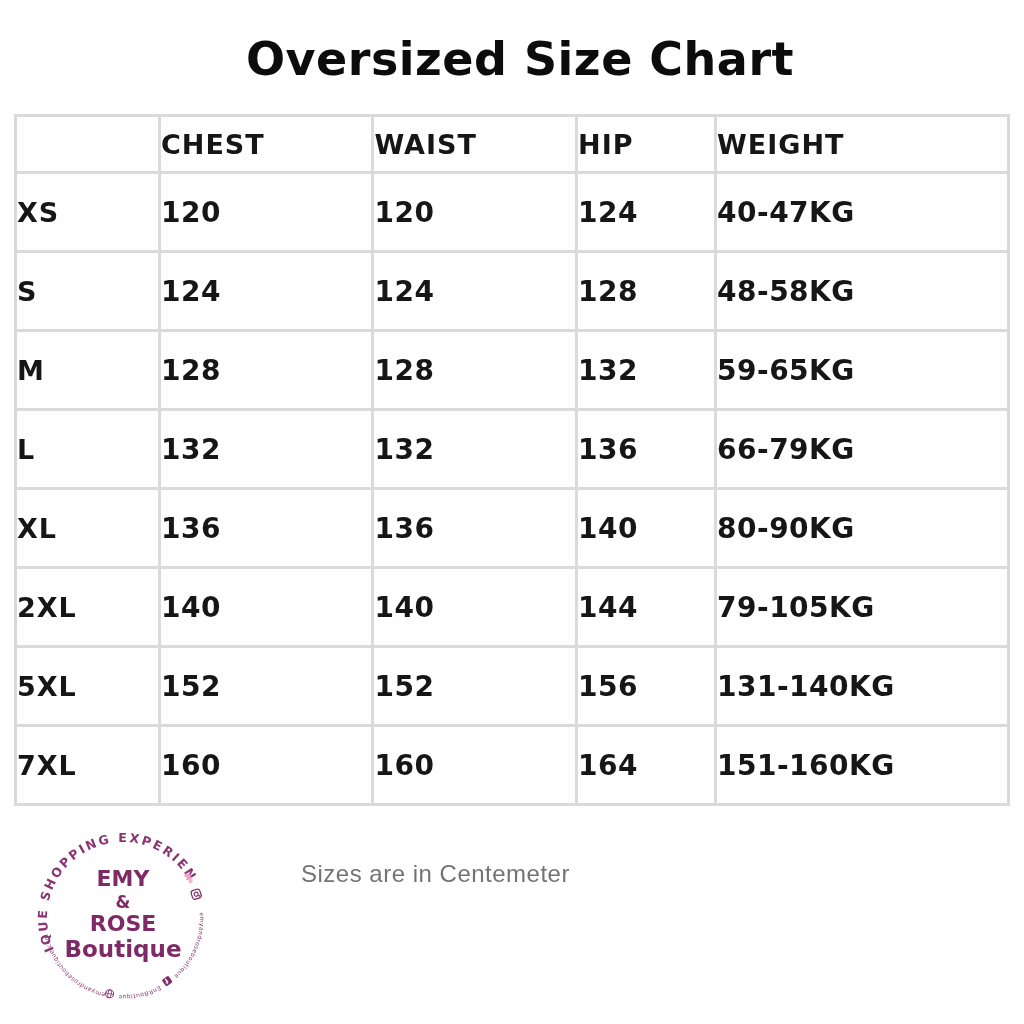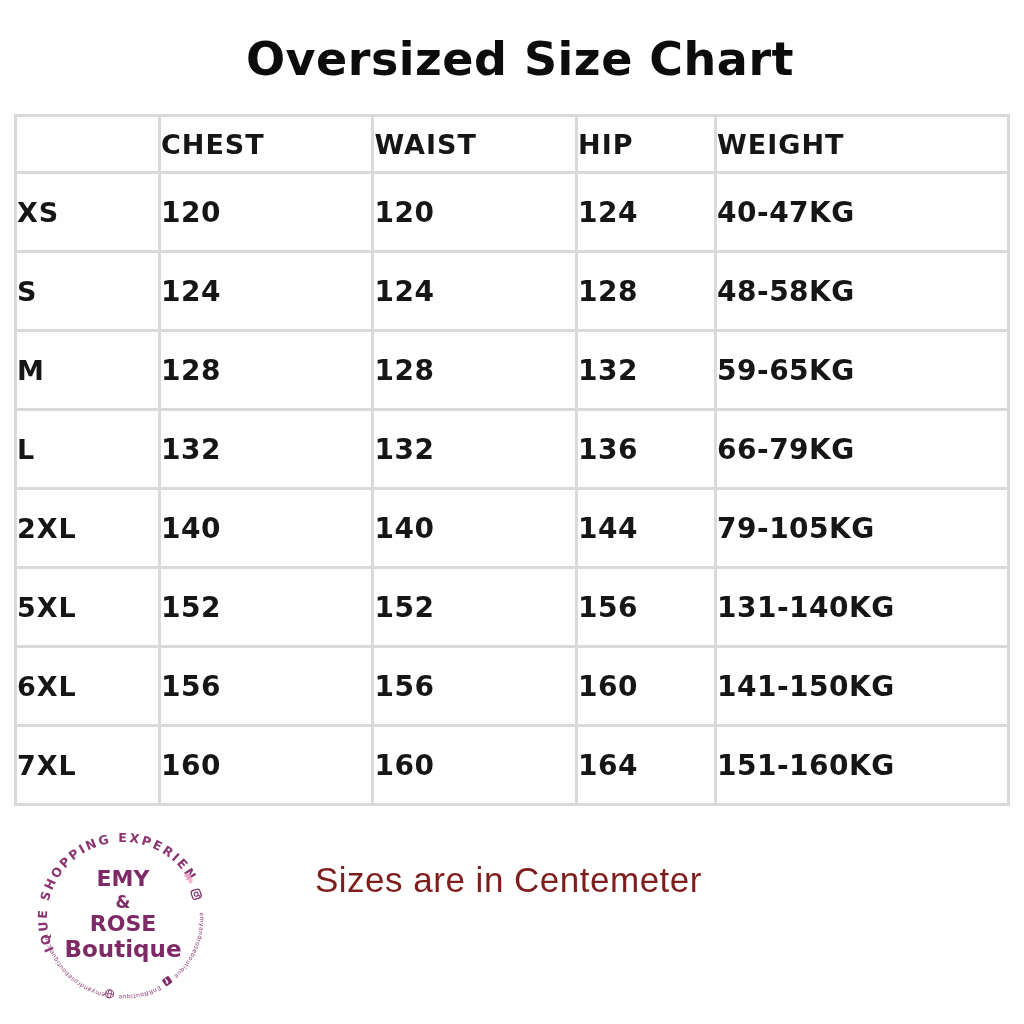--- a/index.html
+++ b/index.html
@@ -63,26 +63,26 @@
     margin-top: 12px;
   }
   .chart-table td.c-size {
     font-size: 27px;
     letter-spacing: 1px;
   }
 
   
   .footer-note {
     position: absolute;
-    left: 315px;
+    left: 301px;
     top: 860px;
     margin: 0;
-    font-size: 35px;
+    font-size: 24px;
     font-weight: 400;
-    color: #7f1d1d;
+    color: #737373;
     font-family: "Liberation Sans", "DejaVu Sans", sans-serif;
     letter-spacing: 0.5px;
   }
   .logo-badge {
     position: absolute;
     left: 23px;
     top: 818px;
     width: 200px;
     height: 200px;
   }
@@ -138,46 +138,46 @@
     </tr>
 
     <tr>
       <td class="c-size">L</td>
       <td class="c-chest">132</td>
       <td class="c-waist">132</td>
       <td class="c-hip">136</td>
       <td class="c-weight">66-79KG</td>
     </tr>
 
+    <tr>
+      <td class="c-size">XL</td>
+      <td class="c-chest">136</td>
+      <td class="c-waist">136</td>
+      <td class="c-hip">140</td>
+      <td class="c-weight">80-90KG</td>
+    </tr>
 
     <tr>
       <td class="c-size">2XL</td>
       <td class="c-chest">140</td>
       <td class="c-waist">140</td>
       <td class="c-hip">144</td>
       <td class="c-weight">79-105KG</td>
     </tr>
 
 
 
     <tr>
       <td class="c-size">5XL</td>
       <td class="c-chest">152</td>
       <td class="c-waist">152</td>
       <td class="c-hip">156</td>
       <td class="c-weight">131-140KG</td>
     </tr>
 
-    <tr>
-      <td class="c-size">6XL</td>
-      <td class="c-chest">156</td>
-      <td class="c-waist">156</td>
-      <td class="c-hip">160</td>
-      <td class="c-weight">141-150KG</td>
-    </tr>
 
     <tr>
       <td class="c-size">7XL</td>
       <td class="c-chest">160</td>
       <td class="c-waist">160</td>
       <td class="c-hip">164</td>
       <td class="c-weight">151-160KG</td>
     </tr>
   </tbody>
   </table>

